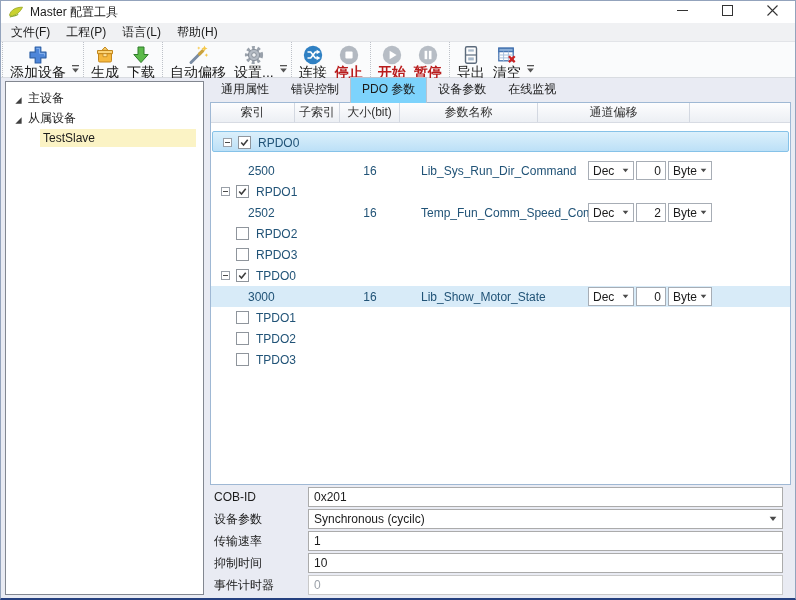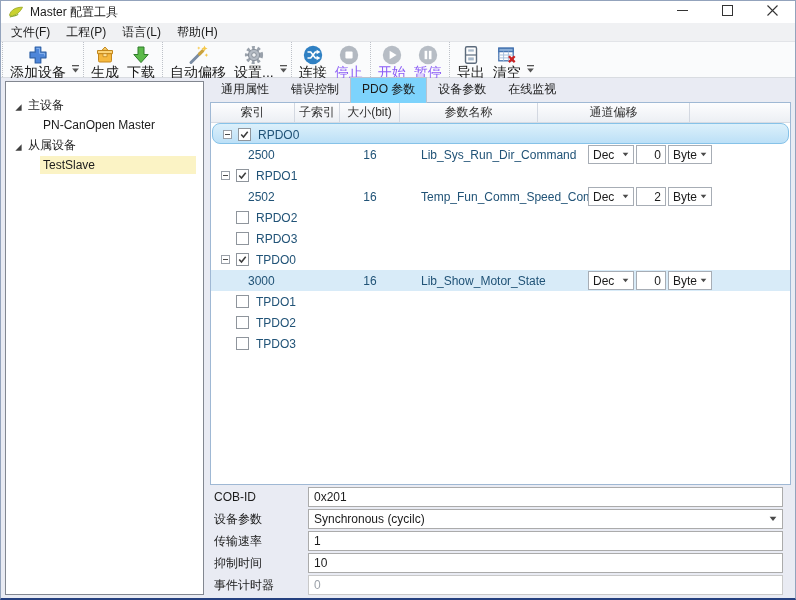--- a/index.html
+++ b/index.html
@@ -26,29 +26,29 @@
   .menu-item{padding:2px 8px;color:#1B1B1B;}
 
   
   .toolbar{height:36px;background:#FAFBFC;display:flex;align-items:stretch;padding-left:1px;
            border-bottom:1px solid #D9DCE1;box-sizing:border-box;}
   .tb-group{display:flex;align-items:flex-start;padding:1px 3px 0;border-left:1px dotted #BEC2C9;}
   .tb-btn{display:flex;flex-direction:column;align-items:center;padding:1px 4px 0;}
   .tb-ico{width:22px;height:22px;display:block;}
   .tb-ico svg{width:100%;height:100%;display:block;}
   .tb-lbl{font-size:14px;line-height:12px;color:#1B1B1B;white-space:nowrap;}
-  .tb-btn.disabled .tb-lbl{color:#8b5cf6;}
+  .tb-btn.disabled .tb-lbl{color:#b91c1c;font-weight:bold;}
   .tb-overflow{align-self:flex-end;margin:0 0 4px 1px;width:9px;display:flex;justify-content:center;}
 
   
   .content{position:absolute;top:77px;left:0;right:0;bottom:0;background:#E9EBF3;}
 
   
   .sidepanel{position:absolute;left:4px;top:3px;bottom:3px;width:199px;background:#fff;
-             border:1px solid #828790;box-sizing:border-box;padding-top:13px;}
+             border:1px solid #828790;box-sizing:border-box;padding-top:6px;}
   .tree-row{height:20px;position:relative;display:flex;align-items:center;}
   .tree-tri{position:absolute;left:8px;top:6px;width:9px;height:9px;}
   .tree-group-label{margin-left:22px;color:#1B1B1B;}
   .tree-leaf-box{position:absolute;left:34px;right:7px;height:18px;display:flex;align-items:center;padding-left:3px;}
   .tree-leaf-box.selected{background:var(--tree-sel,#FBF3C5);}
   .tree-leaf-label{color:#1B1B1B;}
 
   
   .rightpanel{position:absolute;left:209px;top:3px;right:4px;bottom:3px;}
   .tabbar{height:21px;display:flex;align-items:flex-end;}
@@ -57,22 +57,22 @@
 
   
   .pdo-table{position:absolute;top:21px;left:0;right:0;bottom:110px;background:#fff;
              border:1px solid #9FB8D4;box-sizing:border-box;overflow:hidden;z-index:1;}
   .thead{height:20px;display:flex;background:linear-gradient(#FDFDFE,#ECEFF4);
          border-bottom:1px solid #D7DBE3;box-sizing:border-box;}
   .th{display:flex;align-items:center;justify-content:center;color:#333;height:100%;
       border-right:1px solid #D3D8E1;box-sizing:border-box;}
   .th.fill{flex:1;border-right:none;}
   .trow{height:21px;position:relative;box-sizing:border-box;}
-  .trow.selected-group{margin:0 1px;background:linear-gradient(#DCF0FB,#BCE0F7);
-        border:1px solid #86C2E8;border-radius:8px;}
+  .trow.selected-group{margin:8px 1px;background:linear-gradient(#DCF0FB,#BCE0F7);
+        border:1px solid #86C2E8;border-radius:2px;}
   .trow.selected-data{background:#D8EBF8;}
   .expand-box{position:absolute;left:10px;top:6px;width:9px;height:9px;}
   .expand-box svg{width:9px;height:9px;display:block;}
   .cbx{position:absolute;left:25px;top:4px;width:13px;height:13px;border:1px solid #8F959C;
        background:#fff;box-sizing:border-box;}
   .cbx svg{position:absolute;left:0;top:0;width:11px;height:11px;}
   .glabel{position:absolute;left:45px;top:4px;color:var(--table-text,#215377);}
   .c-index{position:absolute;left:37px;top:4px;color:var(--table-text,#215377);}
   .c-size{position:absolute;left:129px;width:60px;text-align:center;top:4px;color:var(--table-text,#215377);}
   .c-name{position:absolute;left:210px;top:4px;color:var(--table-text,#215377);}
@@ -278,25 +278,20 @@
     </div>
   <div class="content">
     <div class="sidepanel">
         <div class="tree-row">
           <span class="tree-tri"><svg viewBox="0 0 10 10">
               <path d="M8.5 1.5v7h-7z" fill="#3F3F3F"></path>
             </svg></span>
           <span class="tree-group-label">主设备</span>
         </div>
         <div class="tree-row">
-          <span class="tree-leaf-box">
-            <span class="tree-leaf-label">PN-CanOpen Master</span>
-          </span>
-        </div>
-        <div class="tree-row">
           <span class="tree-tri"><svg viewBox="0 0 10 10">
               <path d="M8.5 1.5v7h-7z" fill="#3F3F3F"></path>
             </svg></span>
           <span class="tree-group-label">从属设备</span>
         </div>
         <div class="tree-row">
           <span class="tree-leaf-box selected">
             <span class="tree-leaf-label">TestSlave</span>
           </span>
         </div>

